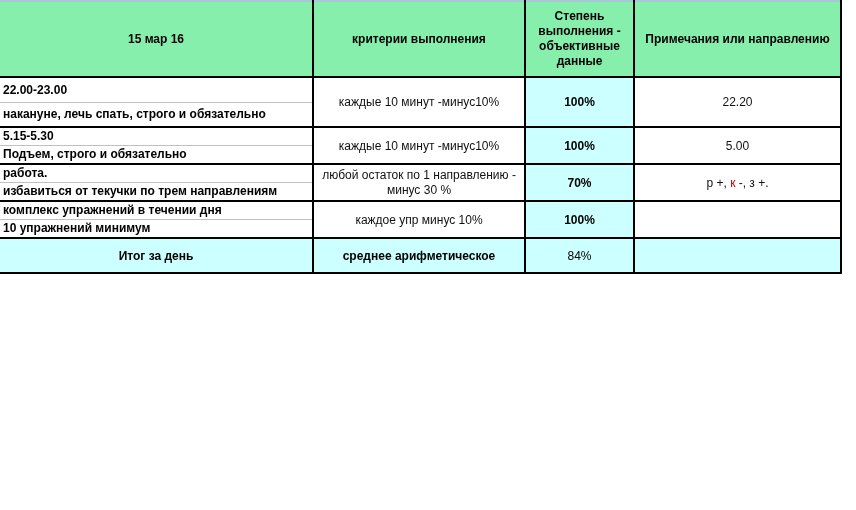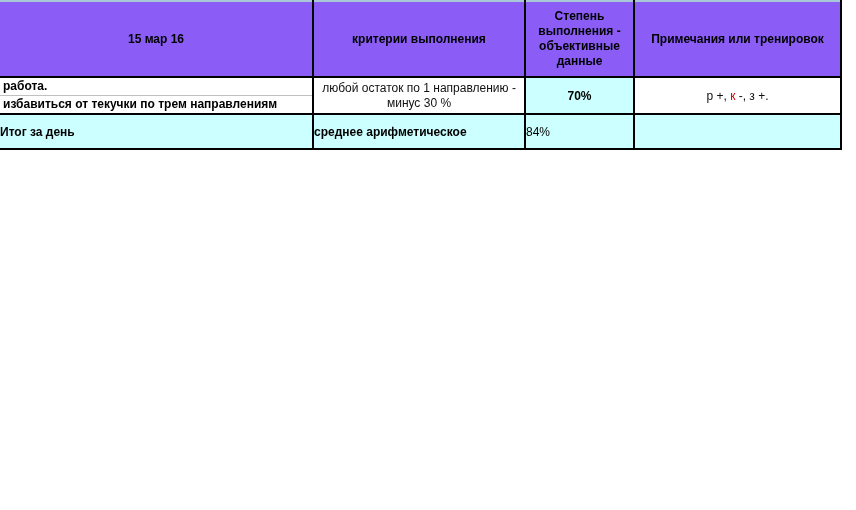--- a/index.html
+++ b/index.html
@@ -1,65 +1,92 @@
 <!DOCTYPE html>
 <html><head>
 <meta charset="utf-8">
 <style>
   html, body { margin:0; padding:0; background:#ffffff; }
   body { width:856px; height:510px; position:relative; overflow:hidden; font-family:"Liberation Sans", sans-serif; color:#000; }
   table.sheet { position:absolute; left:0; top:0; border-collapse:collapse; table-layout:fixed; width:841px; }
   table.sheet td { padding:0; font-size:12px; vertical-align:middle; border-right:2px solid #000; border-bottom:2px solid #000; overflow:hidden; white-space:nowrap; }
   table.sheet td.c1 { border-left:0;margin-top:42px; }
-  .hdr td { background:#8b5cf6; font-weight:bold; text-align:center; height:74px; border-top:2px solid #a8c8d8; }
+  .hdr td { background:#86efac; font-weight:bold; text-align:center; height:74px; border-top:2px solid #a8c8d8; }
   .hdr td.c3 { white-space:normal; line-height:15px; padding:0 4px; }
   .c3v { background:#ccffff; text-align:center; font-weight:bold; }
   .crit { text-align:center; color:#111; }
   .note { text-align:center; color:#111; }
   .wrap { white-space:normal !important; line-height:15px;text-align:center; }
   .task { font-weight:bold; font-size:12px; }
   .task .line { height:17px; line-height:17px; padding-left:3px; }
   .task .line.top { border-bottom:1px solid #c0c0c0; }
   .red { color:#cc0000; }
-  .total td { background:#ccffff; font-weight:bold; text-align:left; height:33px; }
+  .total td { background:#ccffff; font-weight:bold; text-align:center; height:33px; }
 </style>
 </head>
 <body>
 
 <table class="sheet">
   <colgroup>
     <col style="width:313px">
       <col style="width:212px">
       <col style="width:109px">
       <col style="width:207px">
   </colgroup>
   <tbody>
       <tr class="hdr">
     <td class="c1">15 мар 16</td>
     <td class="c2">критерии выполнения</td>
     <td class="c3">Степень выполнения - объективные данные</td>
-    <td class="c4">Примечания или тренировок</td>
+    <td class="c4">Примечания или направлению</td>
   </tr>
 
+  <tr style="height:49px">
+    <td class="c1 task">
+      <div class="line top" style="height:24px;line-height:24px">22.00-23.00</div>
+      <div class="line" style="height:23px;line-height:23px">накануне, лечь спать, строго и обязательно</div>
+    </td>
+    <td class="crit">каждые 10 минут -минус10%</td>
+    <td class="c3v">100%</td>
+    <td class="note">22.20</td>
+  </tr>
 
+  <tr style="height:36px">
+    <td class="c1 task">
+      <div class="line top">5.15-5.30</div>
+      <div class="line">Подъем, строго и обязательно</div>
+    </td>
+    <td class="crit">каждые 10 минут -минус10%</td>
+    <td class="c3v">100%</td>
+    <td class="note">5.00</td>
+  </tr>
 
   <tr style="height:37px">
     <td class="c1 task">
       <div class="line top">работа.</div>
       <div class="line">избавиться от текучки по трем направлениям</div>
     </td>
     <td class="crit wrap">любой остаток по 1 направлению - минус 30 %</td>
     <td class="c3v">70%</td>
     <td class="note">
       <span>р +, </span><span class="red">к</span><span> -, з +.</span>
     </td>
   </tr>
 
 
 
+  <tr style="height:35px">
+    <td class="c1 task">
+      <div class="line top">комплекс упражнений в течении дня</div>
+      <div class="line">10 упражнений минимум</div>
+    </td>
+    <td class="crit">каждое упр минус 10%</td>
+    <td class="c3v">100%</td>
+    <td class="note"></td>
+  </tr>
 
 
 
   <tr class="total">
     <td class="c1">Итог за день</td>
     <td>среднее арифметическое</td>
     <td style="font-weight:normal">84%</td>
     <td></td>
   </tr>
 </tbody>

